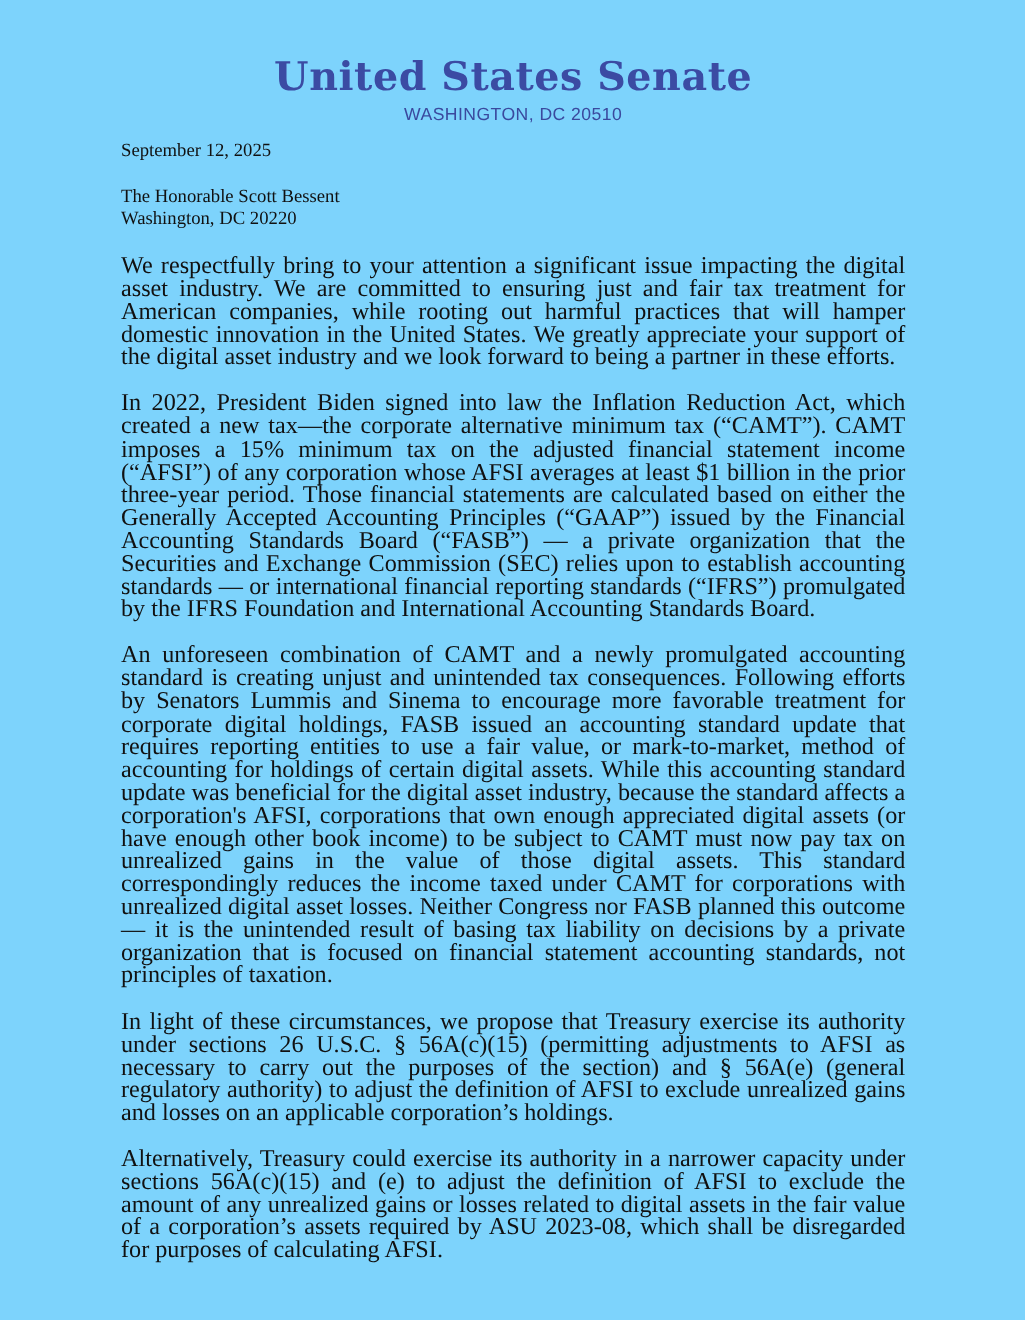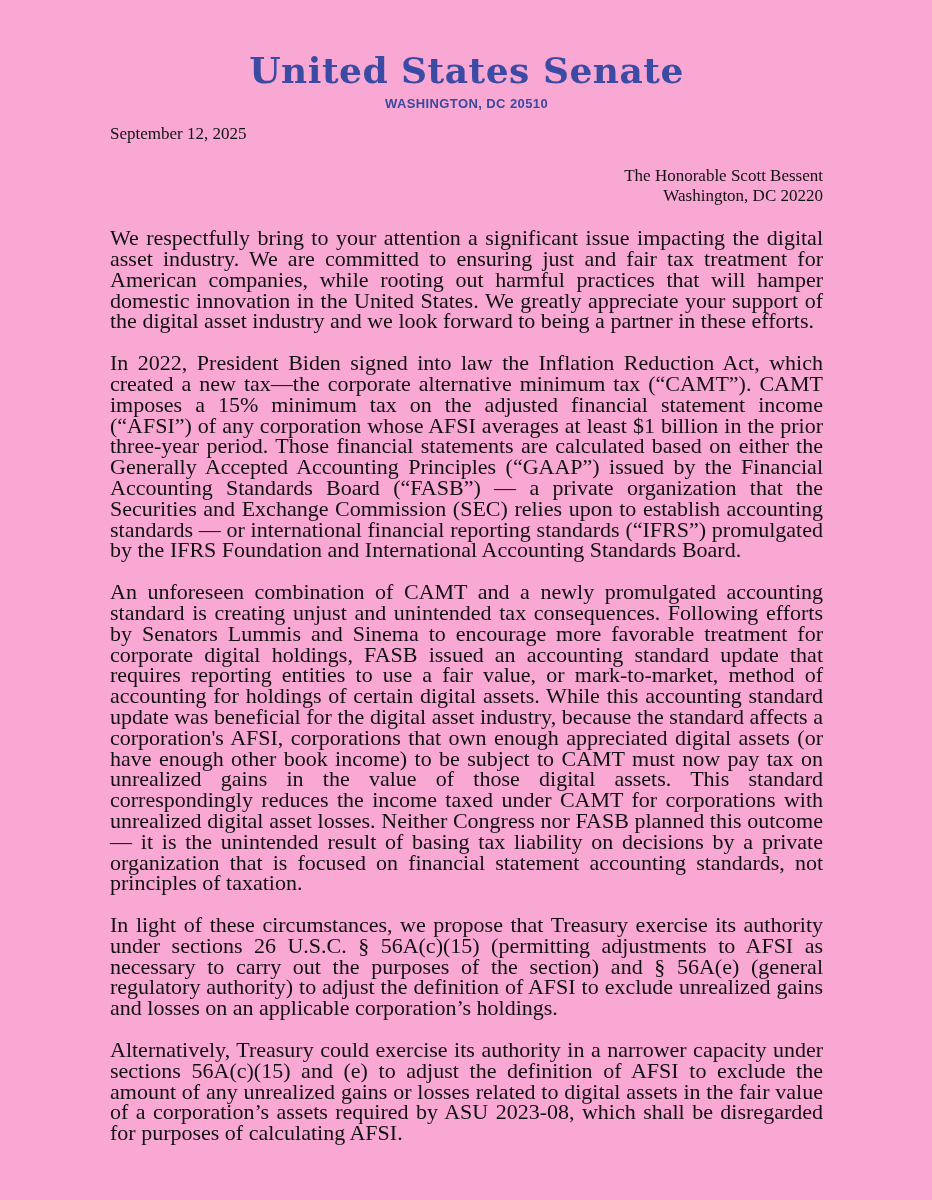--- a/index.html
+++ b/index.html
@@ -5,56 +5,55 @@
   html, body {
     margin: 0;
     padding: 0;
     background: #ffffff;
   }
   .page {
     position: relative;
     width: 932px;
     height: 1200px;
     margin: 0 auto;
-    background: #f9a8d4;
+    background: #7dd3fc;
     box-sizing: border-box;
     padding: 52px 109px 0 110px;
     font-family: "Liberation Serif", "DejaVu Serif", serif;
     color: #111111;
     overflow: hidden;
   }
   .letterhead {
     text-align: center;
   }
   .lh-title {
     font-family: "DejaVu Serif", "Liberation Serif", serif;
     font-weight: bold;
     font-size: 36px;
     line-height: 1.05;
     color: #3b4ba3;
     letter-spacing: 0.5px;
   }
   .lh-sub {
     font-family: "Liberation Sans", "DejaVu Sans", sans-serif;
-    font-weight: bold;
-    font-size: 13px;
+    font-weight: normal;
+    font-size: 16px;
     color: #3a499e;
     margin-top: 6px;
     letter-spacing: 0.4px;
   }
   .date {
     margin-top: 13px;
     font-size: 17px;
     line-height: 20.8px;
   }
   .recipient {
     margin-top: 21px;
     font-size: 17px;
     line-height: 20.8px;
-    text-align: right;
   }
   .salutation {
     margin-top: 21px;
     font-size: 17px;
     line-height: 20.8px;
   }
   .para {
     margin: 21px 0 0 0;
     font-size: 22px;
     line-height: 20.8px;

